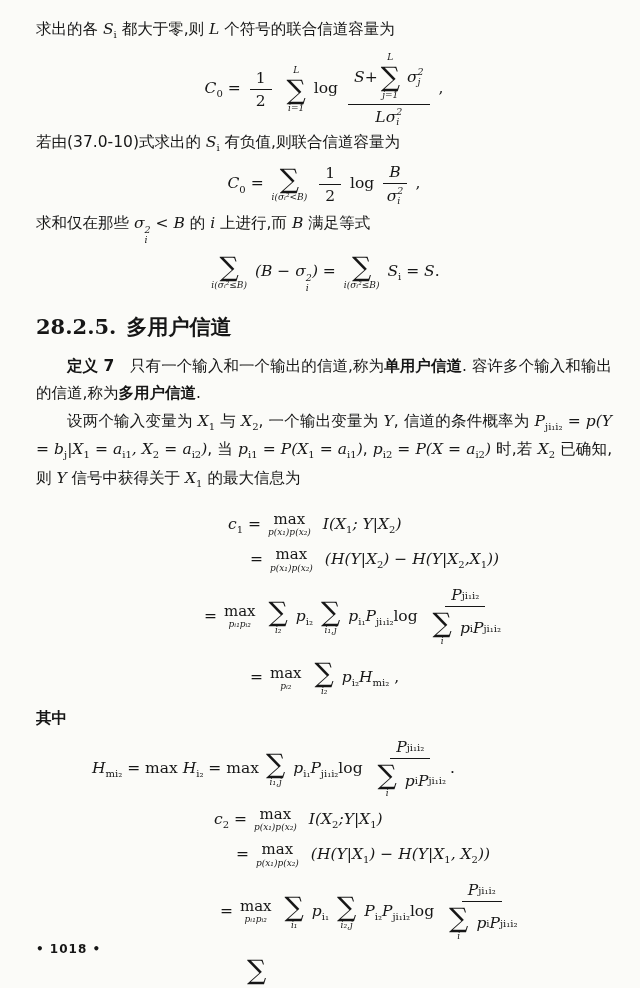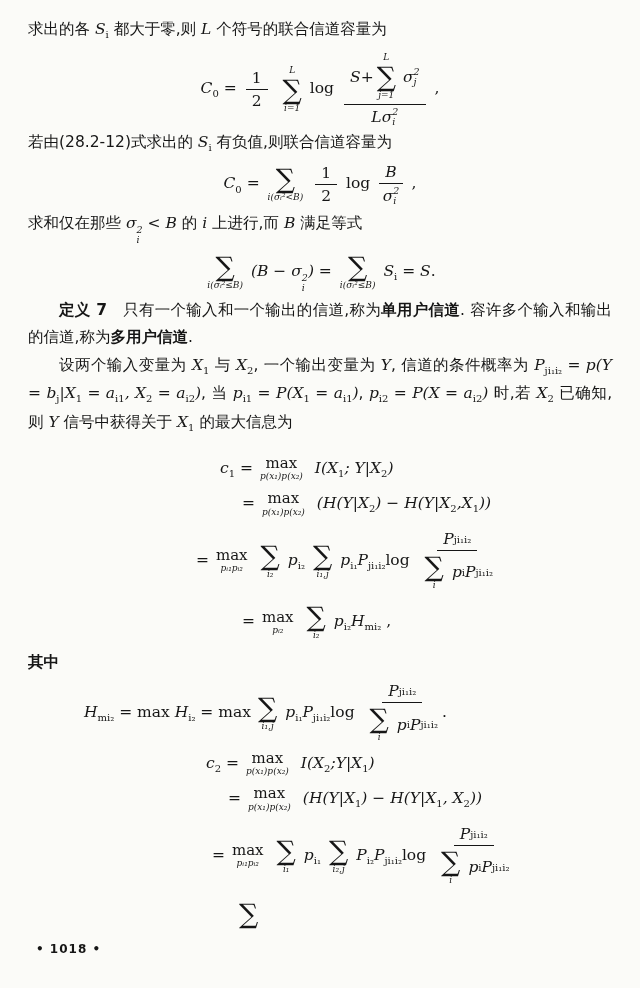--- a/index.html
+++ b/index.html
@@ -4,21 +4,21 @@
 <style>
   html,body{margin:0;padding:0;background:#e8e8e6;}
   .page{
     position:relative;
     width:640px;height:988px;
     margin:0 auto;
     background:#fbfbf8;
     color:#161616;
     overflow:hidden;
     box-sizing:border-box;
-    padding:16px 28px 0 28px;
+    padding:16px 28px 0 36px;
     font-family:"DejaVu Sans",sans-serif;
     font-size:15.5px;
   }
   .cn{font-family:"DejaVu Sans",sans-serif;}
   .b{font-weight:bold;}
   .it{font-style:italic;font-family:"DejaVu Serif",serif;}
   .rm{font-style:normal;font-family:"DejaVu Serif",serif;}
   sub,sup{font-size:10px;font-family:"DejaVu Serif",serif;}
   .sp{display:inline-block;}
   .para{margin:0;line-height:1.8;text-align:justify;}
@@ -91,21 +91,21 @@
         </span>
         <span class="de">
           <span class="it">Lσ</span>
           <span class="ssk">
             <span>2</span>
             <span>i</span>
           </span>
         </span>
       </span><span class="rm"> ,</span></div>
 
-  <p class="para"><span class="cn">若由(28.2-12)式求出的 </span><span class="it">S</span><sub>i</sub><span class="cn"> 有负值,则联合信道容量为</span></p>
+  <p class="para"><span class="cn">若由(37.0-10)式求出的 </span><span class="it">S</span><sub>i</sub><span class="cn"> 有负值,则联合信道容量为</span></p>
 
   <div class="eq center f2"><span class="it">C</span><sub>0</sub><span class="rm"> = </span><span class="bigop">
         <span class="sym">∑</span>
         <span class="lm">i(σᵢ²&lt;B)</span>
       </span><span class="sp" style="width: 5px;"></span><span class="frac">
         <span class="nu">
           <span class="rm">1</span>
         </span>
         <span class="de">
           <span class="rm">2</span>
@@ -132,20 +132,23 @@
         <span class="sym">∑</span>
         <span class="lm">i(σᵢ²≤B)</span>
       </span><span class="sp" style="width: 5px;"></span><span class="it">(B − σ</span><span class="ssk">
         <span>2</span>
         <span>i</span>
       </span><span class="it">)</span><span class="rm"> = </span><span class="bigop">
         <span class="sym">∑</span>
         <span class="lm">i(σᵢ²≤B)</span>
       </span><span class="sp" style="width: 5px;"></span><span class="it">S</span><sub>i</sub><span class="rm"> = </span><span class="it">S</span><span class="rm">.</span></div>
 
+  <h2 class="heading">
+    <span class="num">28.2.5.</span><span>多用户信道</span>
+  </h2>
 
   <p class="para indent"><span class="cn b">定义 7</span><span class="cn">　只有一个输入和一个输出的信道,称为</span><span class="cn b">单用户信道</span><span class="cn">. 容许多个输入和输出的信道,称为</span><span class="cn b">多用户信道</span><span class="cn">.</span></p>
 
   <p class="para indent"><span class="cn">设两个输入变量为 </span><span class="it">X</span><sub>1</sub><span class="cn"> 与 </span><span class="it">X</span><sub>2</sub><span class="cn">, 一个输出变量为 </span><span class="it">Y</span><span class="cn">, 信道的条件概率为 </span><span class="it">P</span><sub>ji₁i₂</sub><span class="rm"> = </span><span class="it">p(Y</span><span class="rm"> = </span><span class="it">b</span><sub>j</sub><span class="it">|X</span><sub>1</sub><span class="rm"> = </span><span class="it">a</span><sub>i1</sub><span class="it">, X</span><sub>2</sub><span class="rm"> = </span><span class="it">a</span><sub>i2</sub><span class="it">)</span><span class="cn">, 当 </span><span class="it">p</span><sub>i1</sub><span class="rm"> = </span><span class="it">P(X</span><sub>1</sub><span class="rm"> = </span><span class="it">a</span><sub>i1</sub><span class="it">)</span><span class="cn">, </span><span class="it">p</span><sub>i2</sub><span class="rm"> = </span><span class="it">P(X</span><span class="rm"> = </span><span class="it">a</span><sub>i2</sub><span class="it">)</span><span class="cn"> 时,若 </span><span class="it">X</span><sub>2</sub><span class="cn"> 已确知,则 </span><span class="it">Y</span><span class="cn"> 信号中获得关于 </span><span class="it">X</span><sub>1</sub><span class="cn"> 的最大信息为</span></p>
 
   <div style="margin-top:18px;">
     <div class="eq eqline c1-0"><span class="it">c</span><sub>1</sub><span class="rm"> = </span><span class="limop">
           <span class="mn">max</span>
           <span class="lm">p(x₁)p(x₂)</span>
         </span><span class="sp" style="width: 10px;"></span><span class="it">I(X</span><sub>1</sub><span class="it">; Y|X</span><sub>2</sub><span class="it">)</span></div>

